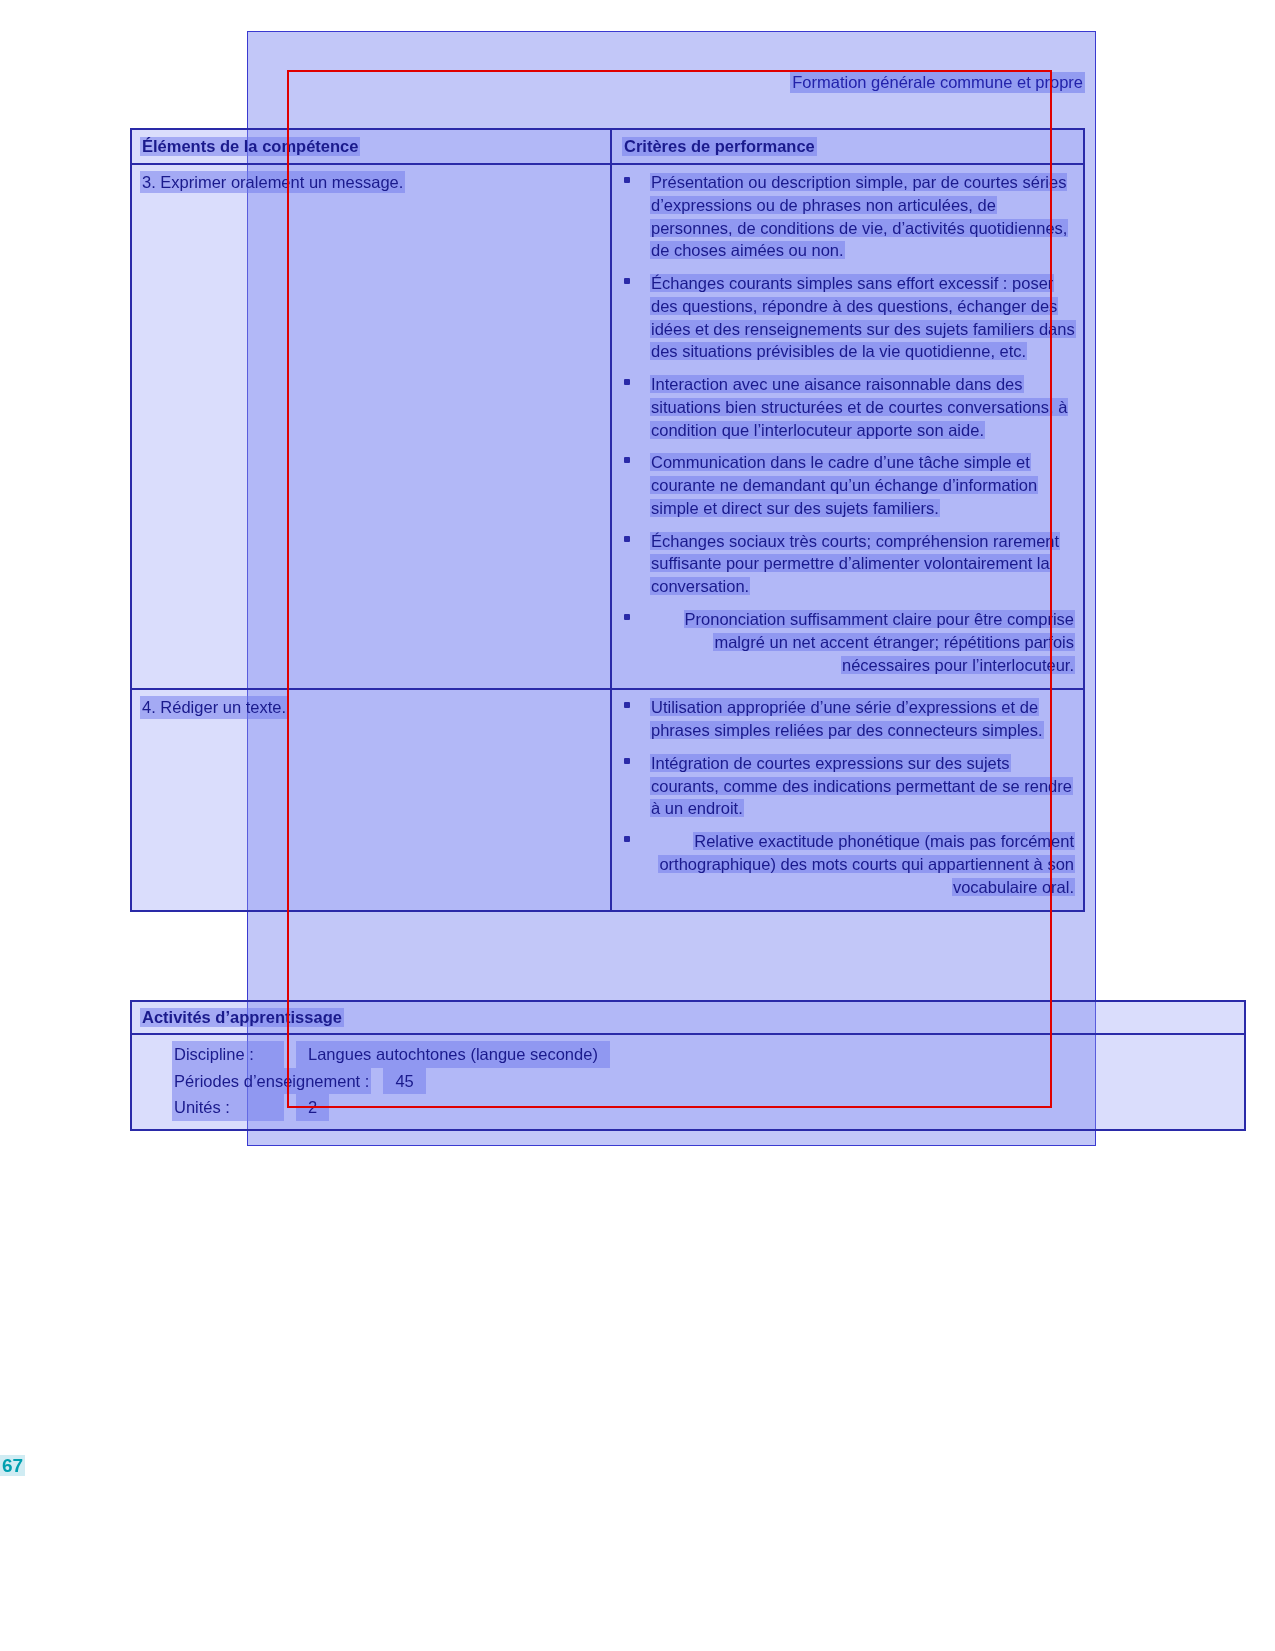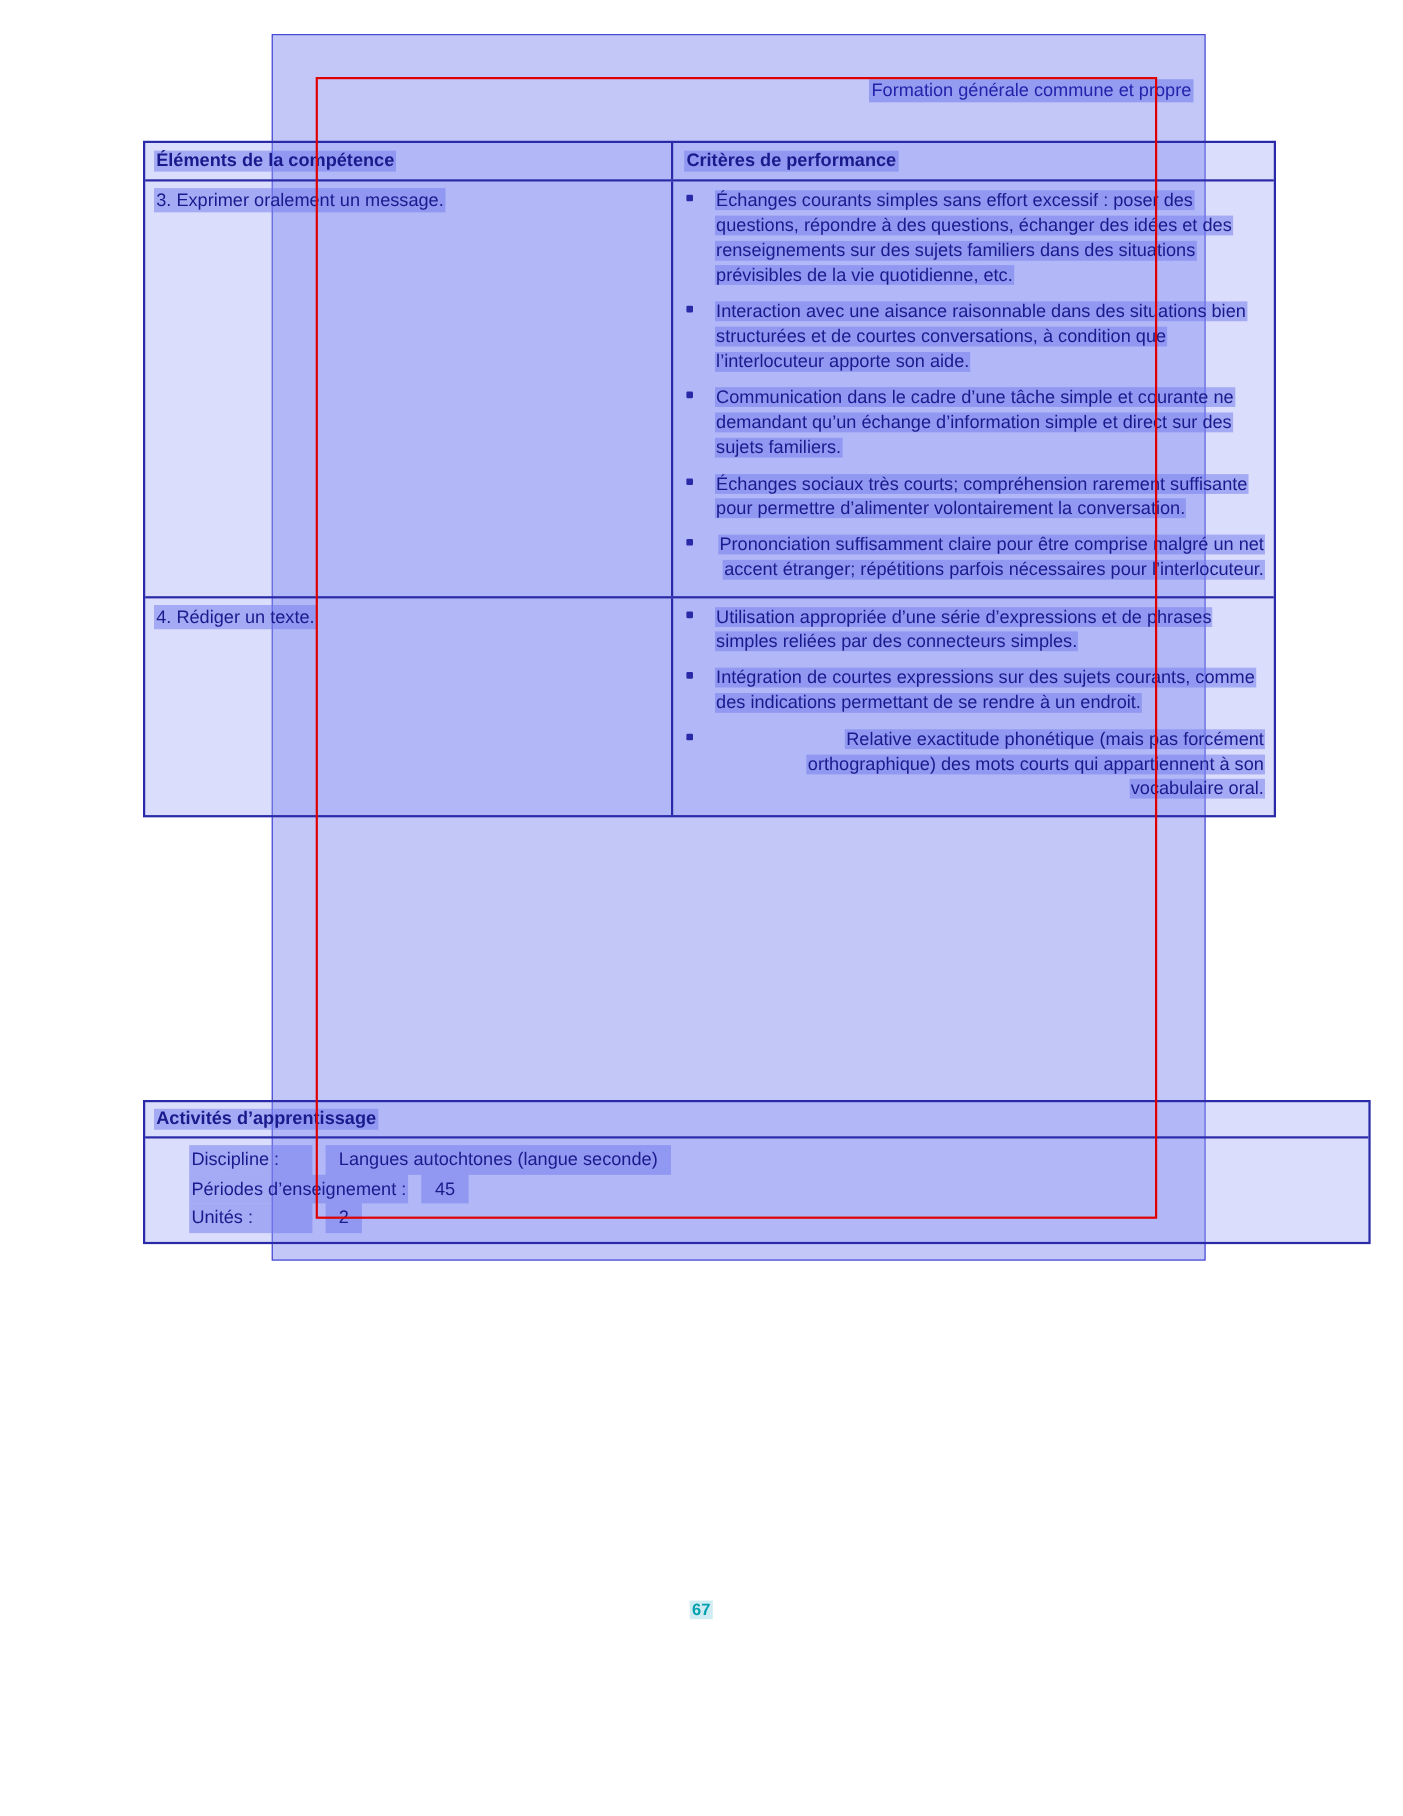--- a/index.html
+++ b/index.html
@@ -50,21 +50,21 @@
     padding: 1px 2px;
     white-space: nowrap;
     z-index: 30;
   }
 
   
   .comp-table {
     position: absolute;
     left: 130px;
     top: 128px;
-    width: 1030px;
+    width: 955px;
     border: 2px solid #2a2aa8;
     box-sizing: border-box;
     background: rgba(150, 158, 245, 0.35);
     z-index: 20;
   }
   .row {
     display: flex;
     border-bottom: 2px solid #2a2aa8;
   }
   .row:last-child { border-bottom: none; }
@@ -167,22 +167,22 @@
     margin-left: 12px;
   }
   .act-label.w1 { min-width: 108px; }
   .act-label.w2 { min-width: 0; }
 
   .page-number {
     position: absolute;
     left: 0;
     right: 0;
     top: 1455px;
-    text-align: center;
-    font-size: 15px;
+    text-align: left;
+    font-size: 19px;
     color: #00a0b0;
     font-weight: bold;
   }
   .page-number span {
     background: rgba(120, 200, 220, 0.35);
     padding: 0 2px;
   }
 </style>
 </head>
 <body>
@@ -201,20 +201,21 @@
       <span class="th">Critères de performance</span>
     </div>
   </div>
 
   <div class="row">
     <div class="col-left">
       <span class="elem-text">3.  Exprimer oralement un message.</span>
     </div>
     <div class="col-right">
       <ul class="crit">
+        <li><span class="bullet"></span><span class="txt">Présentation ou description simple, par de courtes séries d’expressions ou de phrases non articulées, de personnes, de conditions de vie, d’activités quotidiennes, de choses aimées ou non.</span></li>
         <li><span class="bullet"></span><span class="txt">Échanges courants simples sans effort excessif : poser des questions, répondre à des questions, échanger des idées et des renseignements sur des sujets familiers dans des situations prévisibles de la vie quotidienne, etc.</span></li>
         <li><span class="bullet"></span><span class="txt">Interaction avec une aisance raisonnable dans des situations bien structurées et de courtes conversations, à condition que l’interlocuteur apporte son aide.</span></li>
         <li><span class="bullet"></span><span class="txt">Communication dans le cadre d’une tâche simple et courante ne demandant qu’un échange d’information simple et direct sur des sujets familiers.</span></li>
         <li><span class="bullet"></span><span class="txt">Échanges sociaux très courts; compréhension rarement suffisante pour permettre d’alimenter volontairement la conversation.</span></li>
         <li><span class="bullet"></span><span class="txt">Prononciation suffisamment claire pour être comprise malgré un net accent étranger; répétitions parfois nécessaires pour l’interlocuteur.</span></li>
       </ul>
     </div>
   </div>
 
   <div class="row">

